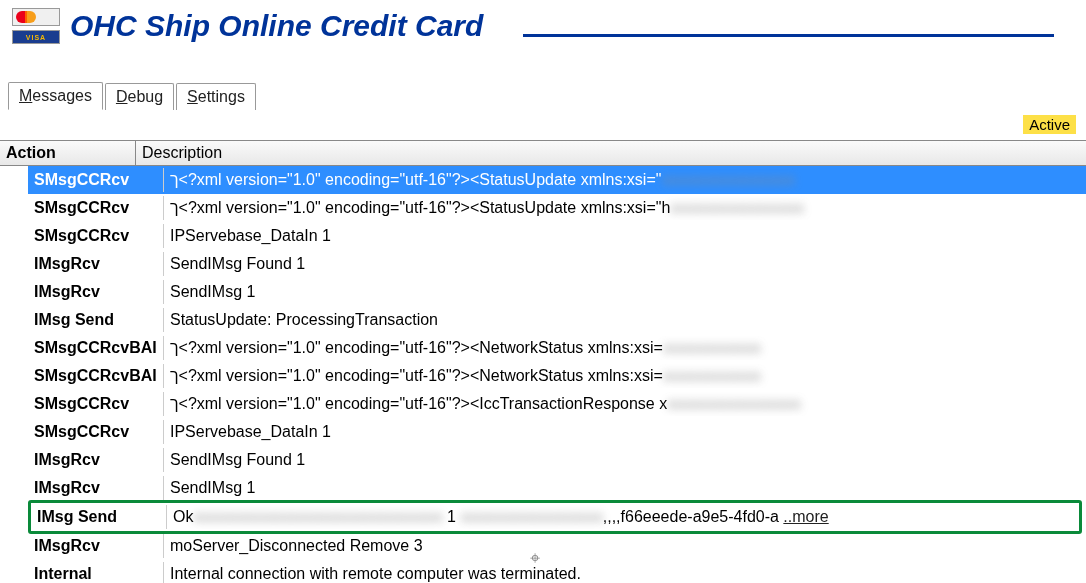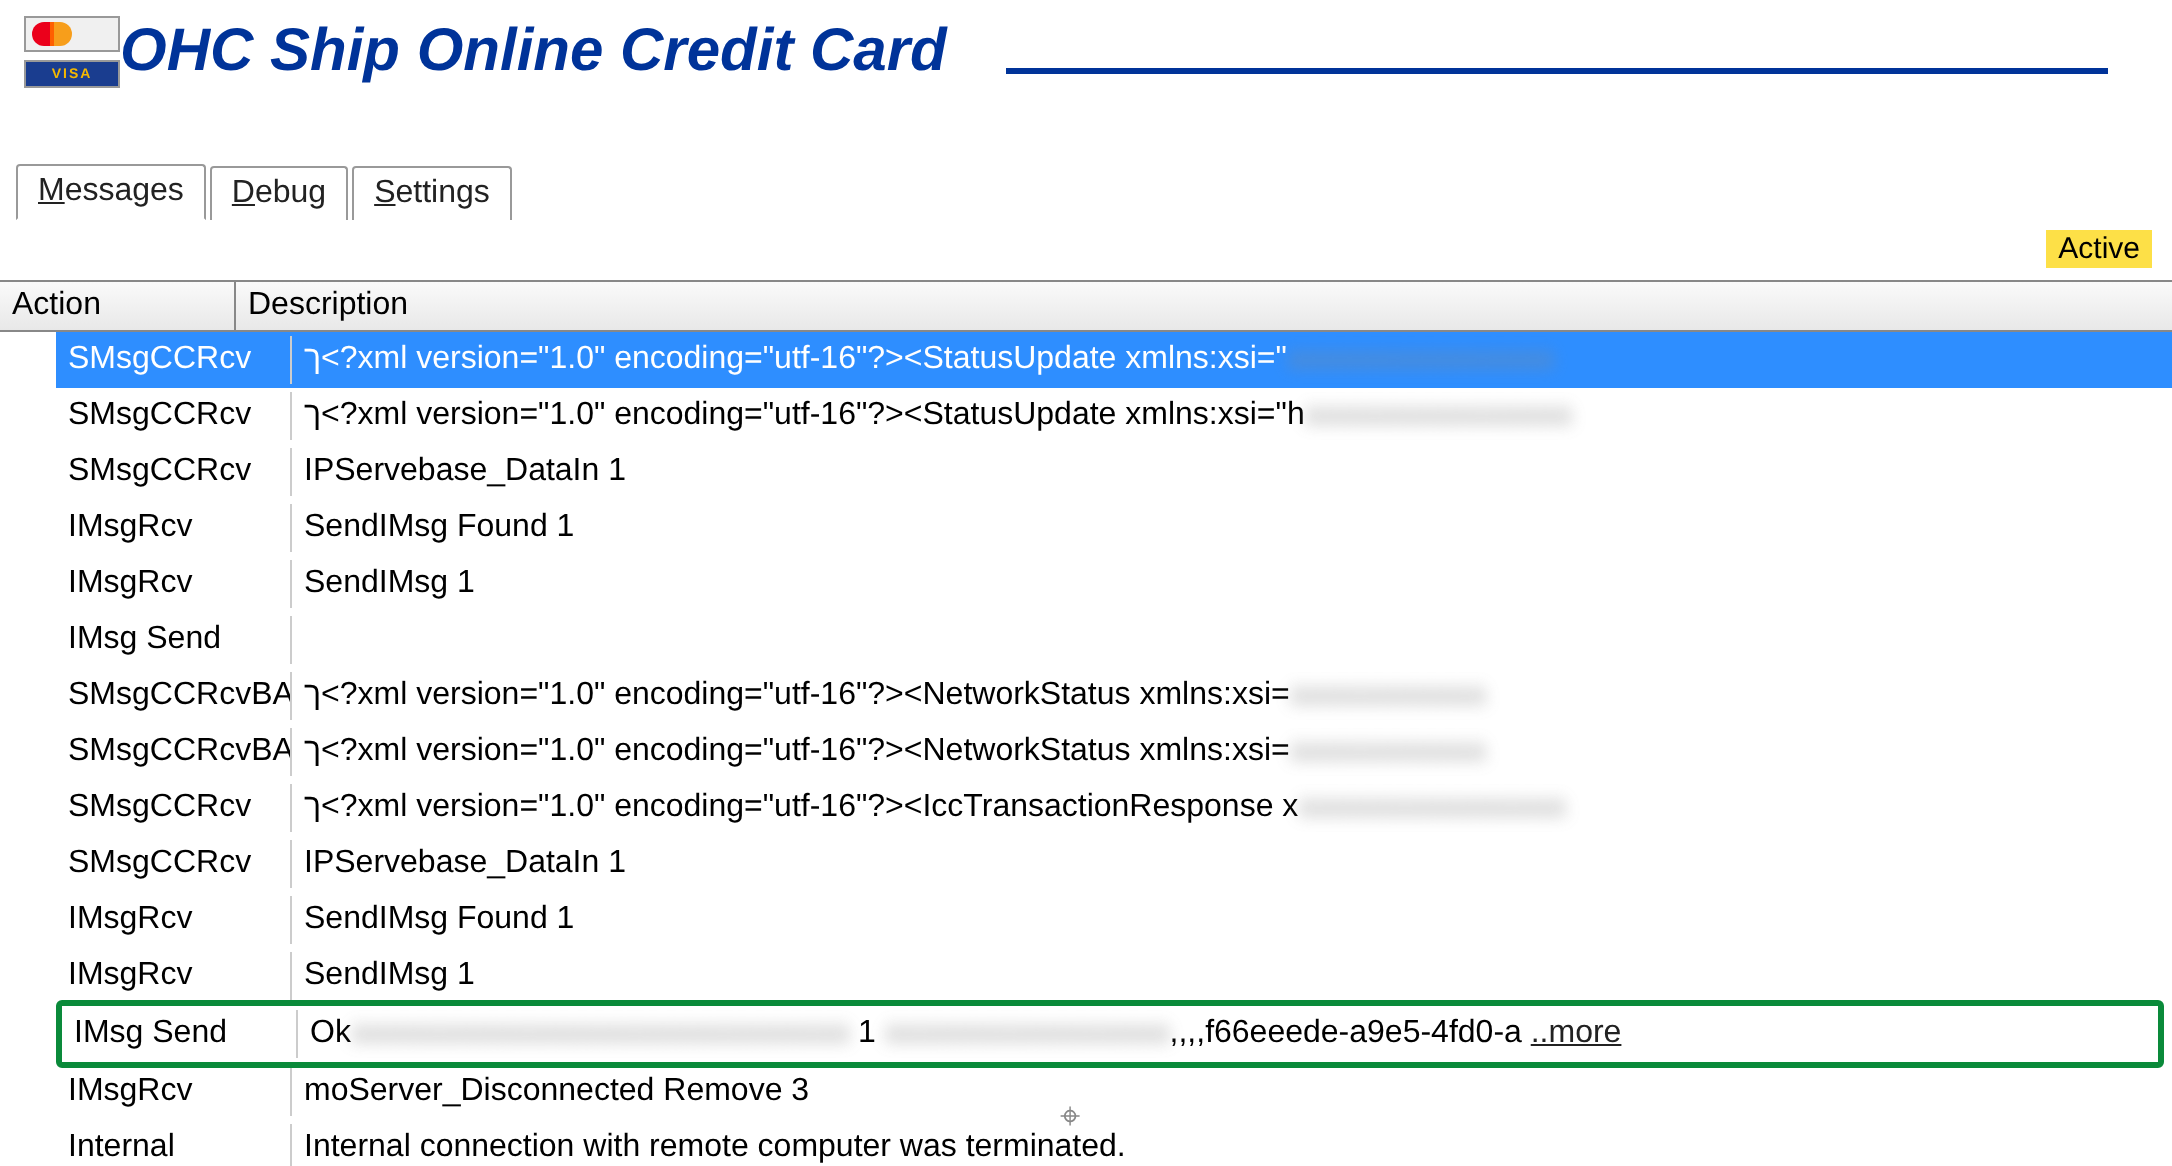--- a/index.html
+++ b/index.html
@@ -7,20 +7,21 @@
       font-family: Arial, Helvetica, sans-serif;
       background: #fff;
       width: 1086px;
       height: 583px;
       overflow: hidden;
     }
     .header {
       display: flex;
       align-items: center;
       padding: 8px 12px;
+      gap: 10px;
     }
     .logo {
       width: 48px;
       height: 36px;
       display: flex;
       flex-direction: column;
       position: relative;
     }
     .logo-cards {
       width: 48px;
@@ -109,24 +110,25 @@
       border-top: 1px solid #888;
       margin-top: 2px;
     }
     .grid-header {
       display: flex;
       background: linear-gradient(#fafafa, #e8e8e8);
       border-bottom: 1px solid #888;
       font-size: 16px;
     }
     .col-action {
-      width: 118px;
+      width: 136px;
       padding: 3px 6px;
       border-right: 1px solid #888;
       flex-shrink: 0;
+      font-weight: bold;
     }
     .col-desc {
       flex: 1;
       padding: 3px 6px;
     }
     .grid-body {
       font-size: 16px;
       margin-left: 28px;
     }
     .row {
@@ -216,20 +218,21 @@
       <div class="row">
         <div class="col-action">IMsgRcv</div>
         <div class="col-desc">SendIMsg Found 1</div>
       </div>
       <div class="row">
         <div class="col-action">IMsgRcv</div>
         <div class="col-desc">SendIMsg 1</div>
       </div>
       <div class="row">
         <div class="col-action">IMsg Send</div>
+        <div class="col-desc">StatusUpdate: ProcessingTransaction</div>
       </div>
       <div class="row">
         <div class="col-action">SMsgCCRcvBAI</div>
         <div class="col-desc">ך&lt;?xml version="1.0" encoding="utf-16"?&gt;&lt;NetworkStatus xmlns:xsi=<span class="blur-span">aaaaaaaaaaa</span></div>
       </div>
       <div class="row">
         <div class="col-action">SMsgCCRcvBAI</div>
         <div class="col-desc">ך&lt;?xml version="1.0" encoding="utf-16"?&gt;&lt;NetworkStatus xmlns:xsi=<span class="blur-span">aaaaaaaaaaa</span></div>
       </div>
       <div class="row">

